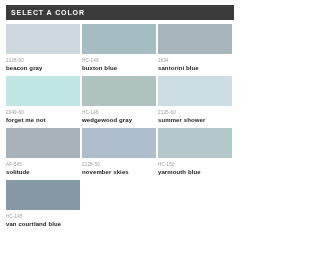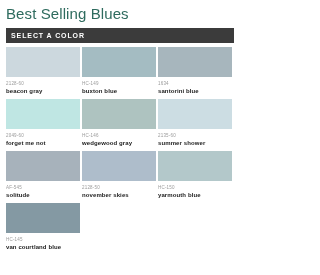--- a/index.html
+++ b/index.html
@@ -77,21 +77,20 @@
     line-height: 8px;
     letter-spacing: 0.1px;
     white-space: nowrap;
   }
 </style>
 </head>
 <body>
 
 <div class="page">
 
-  <div class="page-title">Best Selling Blues</div>
 
   <div class="select-bar">
     <span class="select-bar-label">SELECT A COLOR</span>
   </div>
 
   <div class="swatch-grid">
       <div class="swatch-cell">
         <span class="swatch-chip" style="background: rgb(204, 216, 222);"></span>
         <div class="swatch-code">2128-60</div>
         <div class="swatch-name">beacon gray</div>

